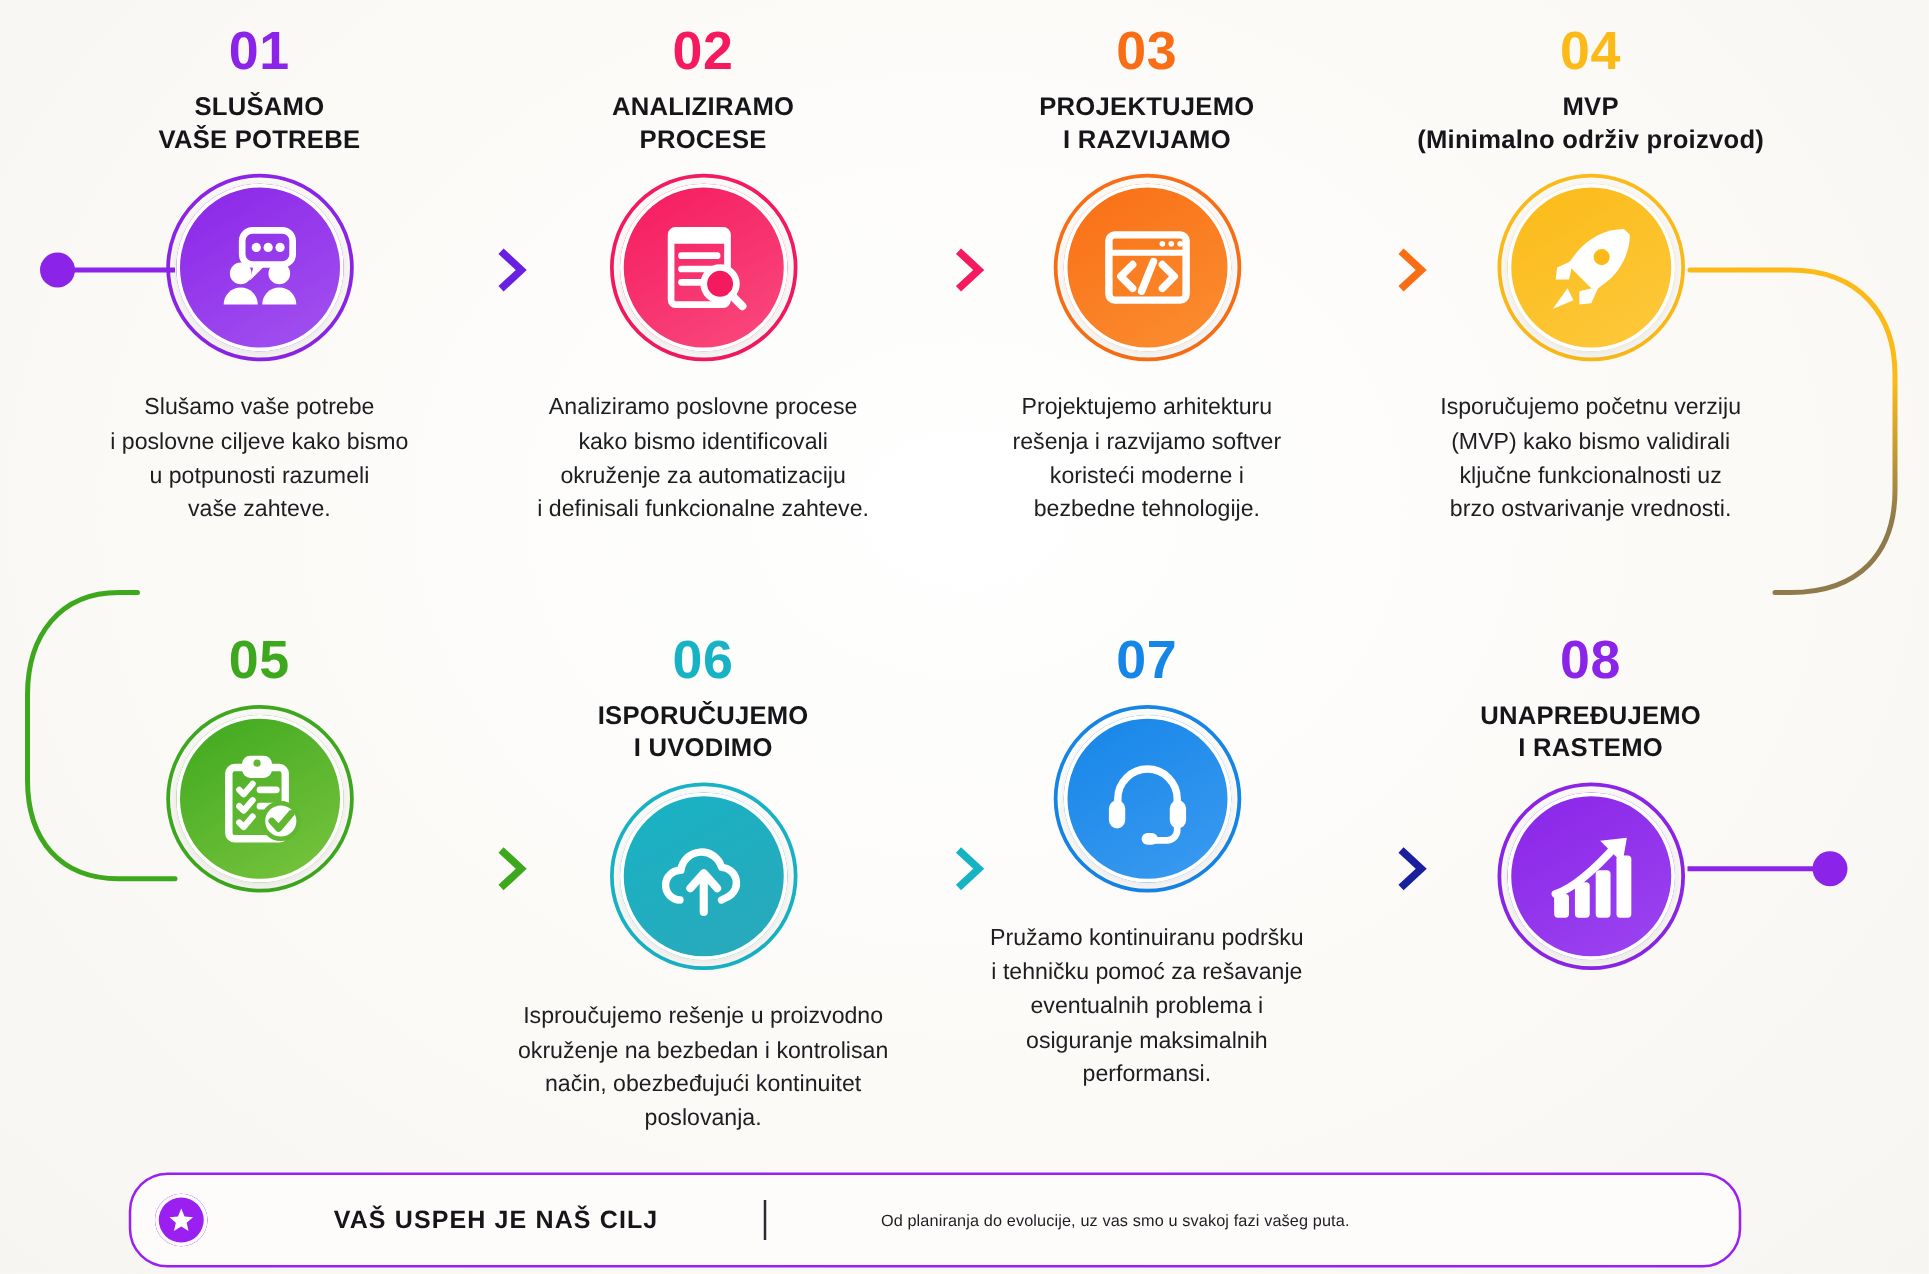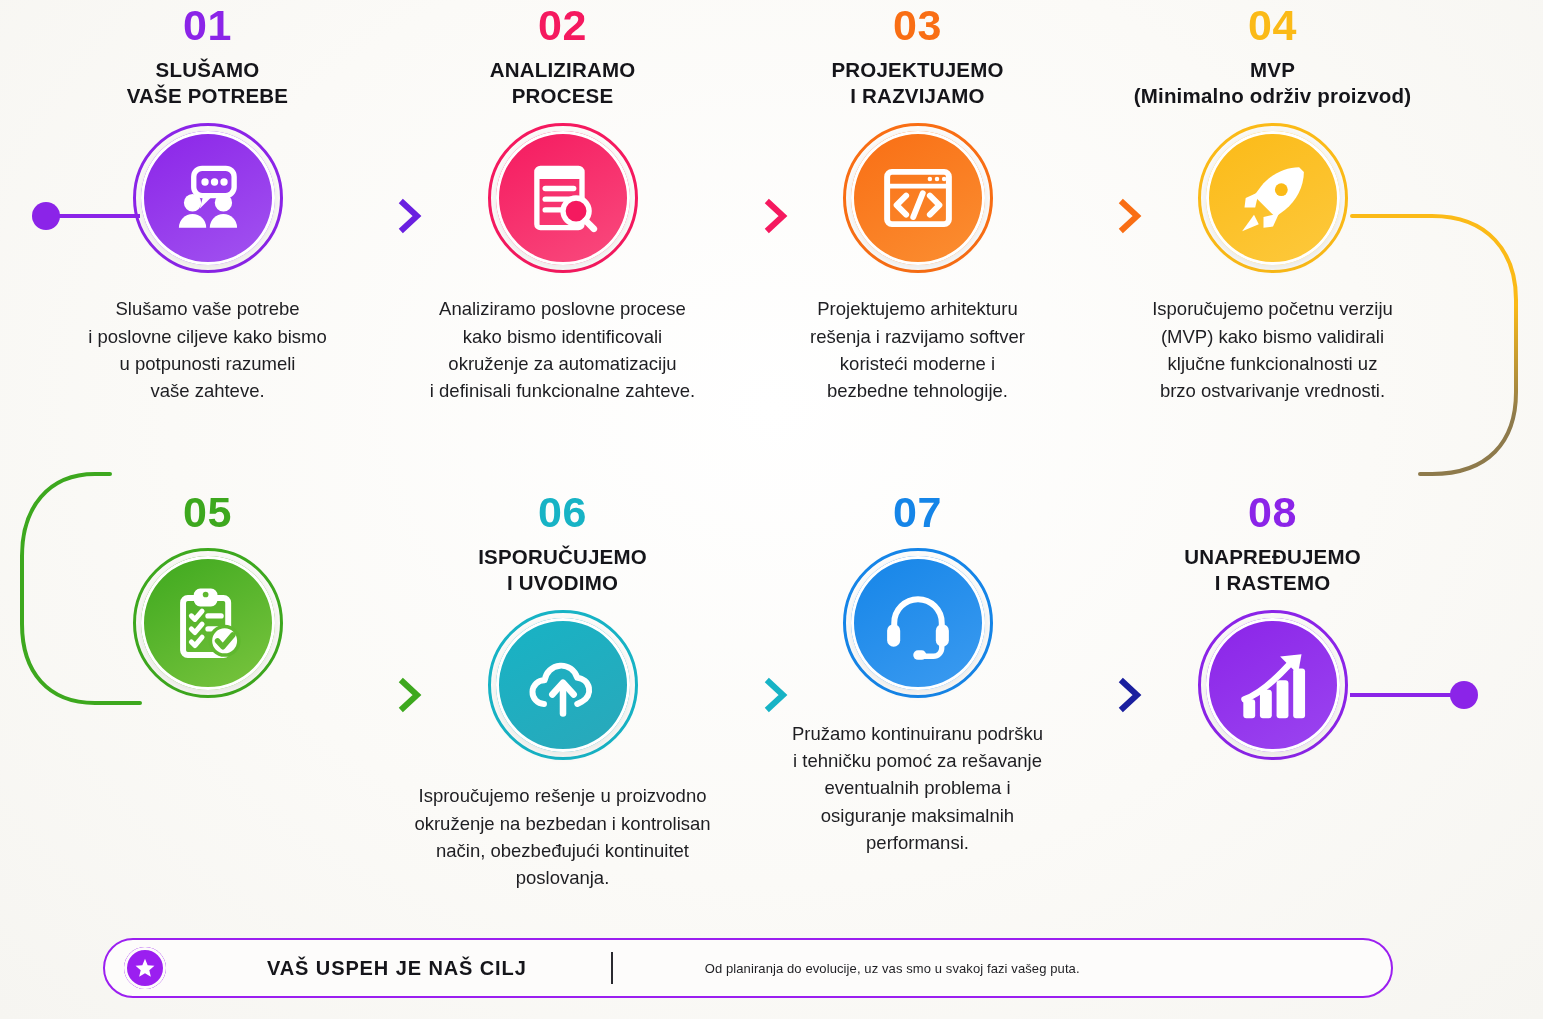--- a/index.html
+++ b/index.html
@@ -44,21 +44,21 @@
     flex-direction: column;
     align-items: center;
     position: relative;
   }
   #row1 .step:nth-child(1), #row2 .step:nth-child(1) { margin-left: 30px; }
   .step .num {
     font-size: 43px;
     font-weight: 700;
     line-height: 1;
     letter-spacing: 0.5px;
-    margin-top: 4px;
+    margin-top: 20px;
   }
   .step .title {
     margin-top: 10px;
     font-size: 20.5px;
     font-weight: 700;
     line-height: 1.28;
     text-align: center;
     letter-spacing: 0.2px;
     color: #15151a;
     white-space: pre-line;
@@ -102,21 +102,21 @@
     color: #1e1e22;
     white-space: pre-line;
     max-width: 330px;
   }
   
   #footer {
     position: absolute;
     left: 103px;
     top: 938px;
     width: 1290px;
-    height: 60px;
+    height: 76px;
     border: 2.5px solid #9b1ff0;
     border-radius: 31px;
     background: #fdfcfb;
     display: flex;
     align-items: center;
     box-sizing: border-box;
   }
   #footer .star-badge {
     width: 42px; height: 42px;
     margin-left: 19px;

